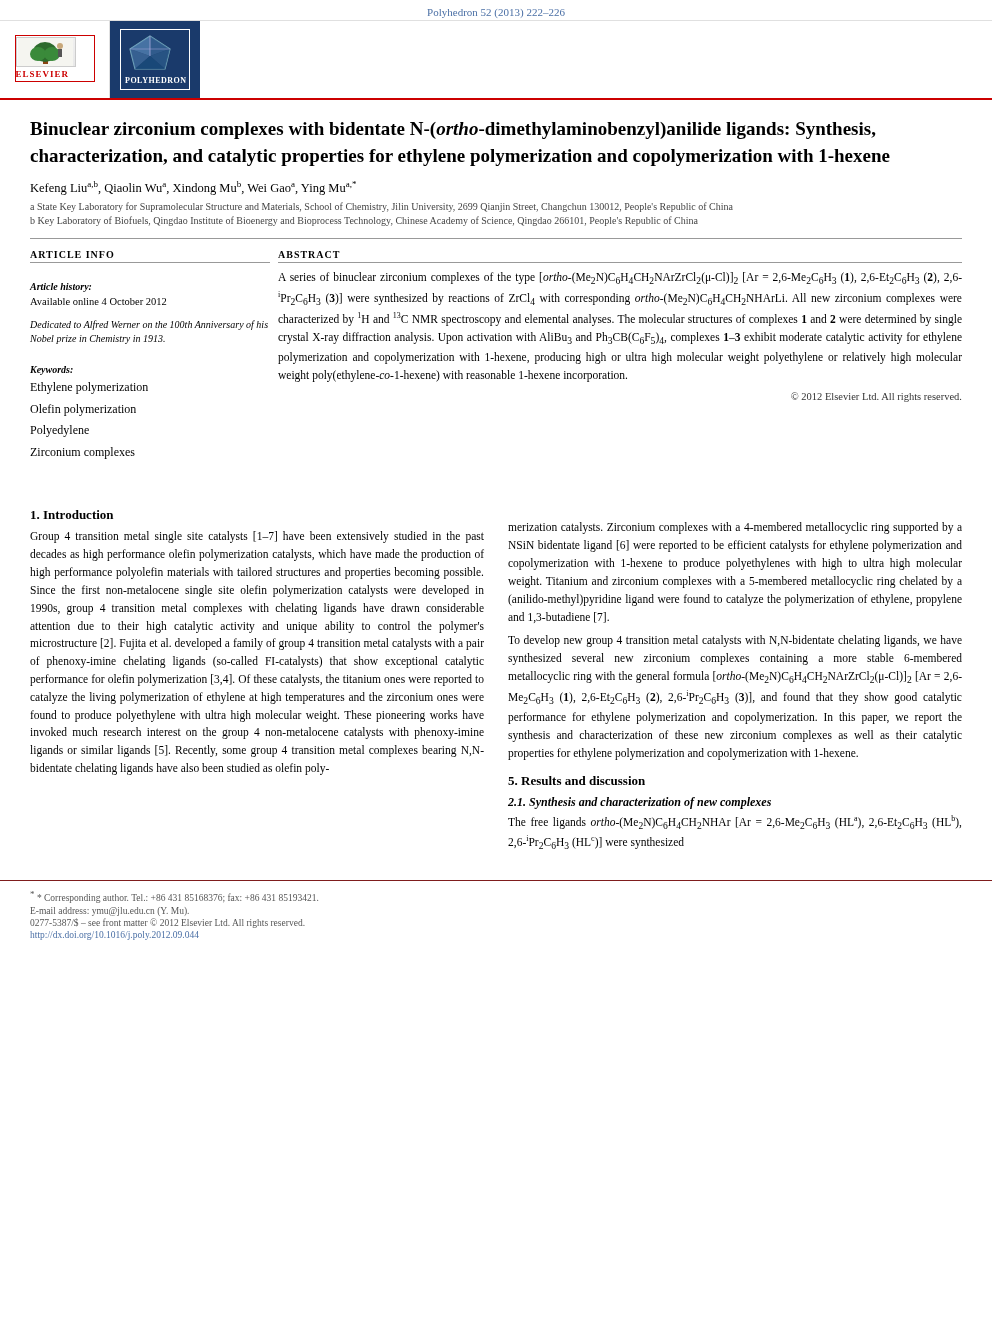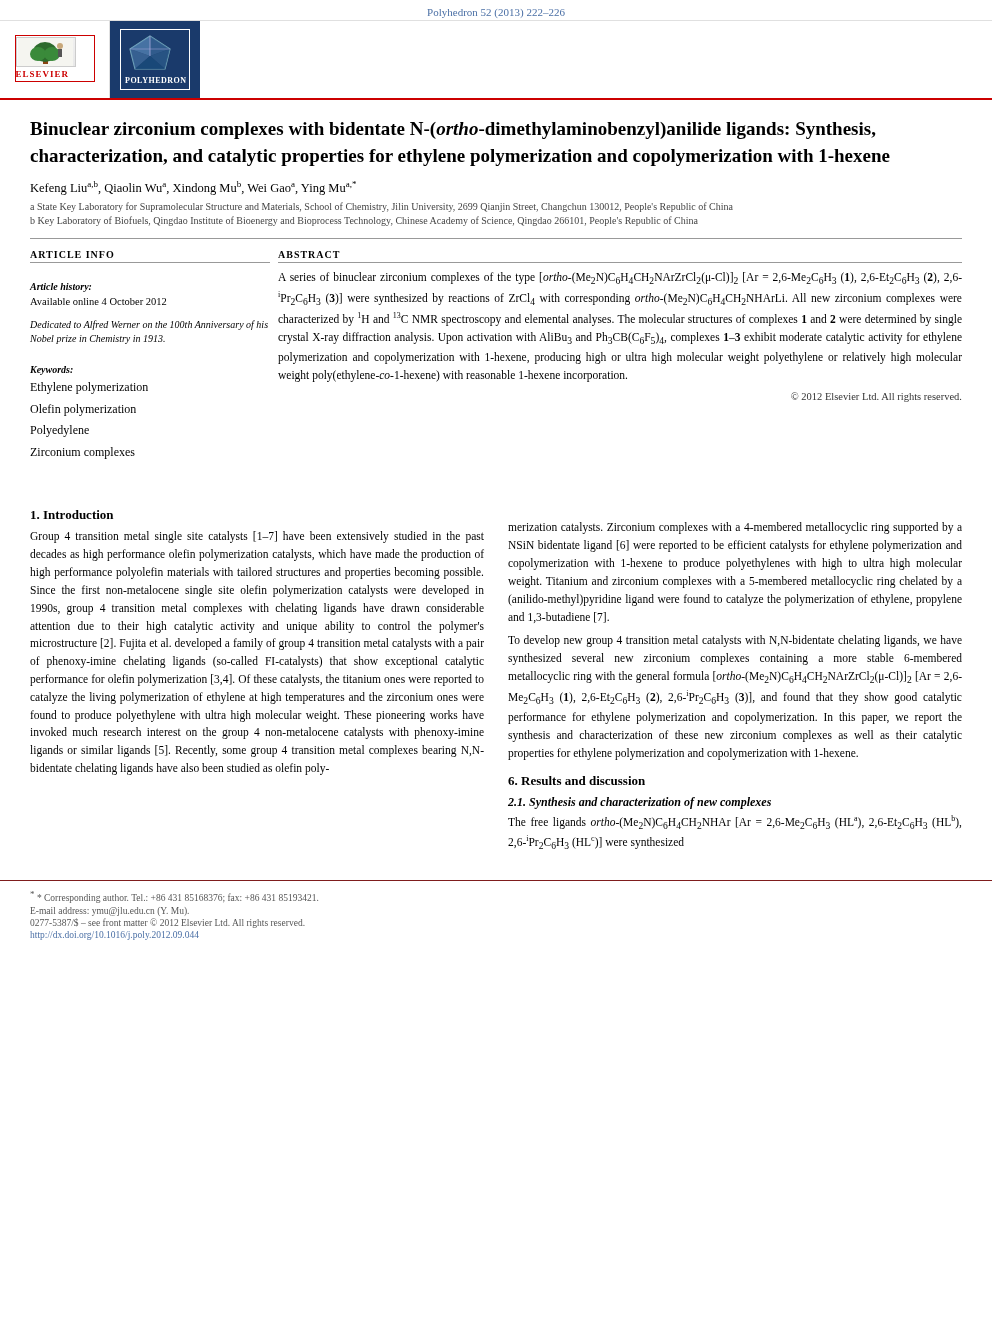--- a/index.html
+++ b/index.html
@@ -418,21 +418,21 @@
 
       <p class="body-para" style="margin-top:22px;">
         merization catalysts. Zirconium complexes with a 4-membered metallocyclic ring supported by a NSiN bidentate ligand [6] were reported to be efficient catalysts for ethylene polymerization and copolymerization with 1-hexene to produce polyethylenes with high to ultra high molecular weight. Titanium and zirconium complexes with a 5-membered metallocyclic ring chelated by a (anilido-methyl)pyridine ligand were found to catalyze the polymerization of ethylene, propylene and 1,3-butadiene [7].
       </p>
 
       <p class="body-para">
         To develop new group 4 transition metal catalysts with N,N-bidentate chelating ligands, we have synthesized several new zirconium complexes containing a more stable 6-membered metallocyclic ring with the general formula [<em>ortho</em>-(Me<sub>2</sub>N)C<sub>6</sub>H<sub>4</sub>CH<sub>2</sub>NArZrCl<sub>2</sub>(μ-Cl)]<sub>2</sub> [Ar = 2,6-Me<sub>2</sub>C<sub>6</sub>H<sub>3</sub> (<strong>1</strong>), 2,6-Et<sub>2</sub>C<sub>6</sub>H<sub>3</sub> (<strong>2</strong>), 2,6-<sup>i</sup>Pr<sub>2</sub>C<sub>6</sub>H<sub>3</sub> (<strong>3</strong>)], and found that they show good catalytic performance for ethylene polymerization and copolymerization. In this paper, we report the synthesis and characterization of these new zirconium complexes as well as their catalytic properties for ethylene polymerization and copolymerization with 1-hexene.
       </p>
 
       <div class="section-heading">
-        <span>6. Results and discussion</span>
+        <span>5. Results and discussion</span>
       </div>
 
       <div class="subsection-heading">2.1. Synthesis and characterization of new complexes</div>
 
       <p class="body-para">
         The free ligands <em>ortho</em>-(Me<sub>2</sub>N)C<sub>6</sub>H<sub>4</sub>CH<sub>2</sub>NHAr [Ar = 2,6-Me<sub>2</sub>C<sub>6</sub>H<sub>3</sub> (HL<sup>a</sup>), 2,6-Et<sub>2</sub>C<sub>6</sub>H<sub>3</sub> (HL<sup>b</sup>), 2,6-<sup>i</sup>Pr<sub>2</sub>C<sub>6</sub>H<sub>3</sub> (HL<sup>c</sup>)] were synthesized
       </p>
 
     </div>
 

